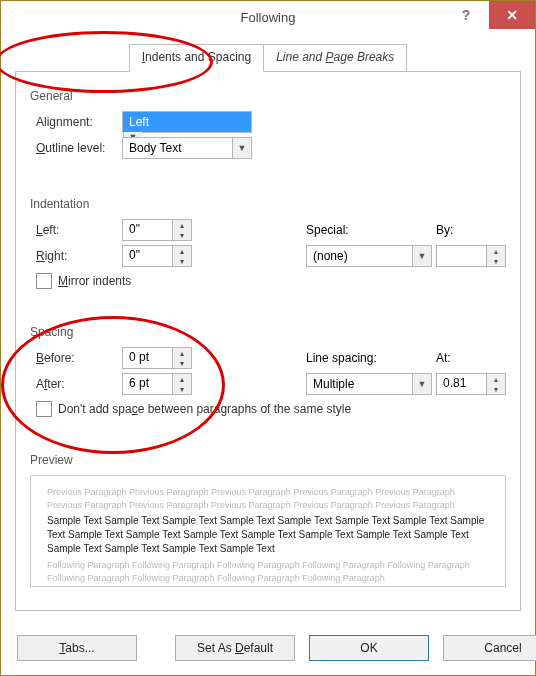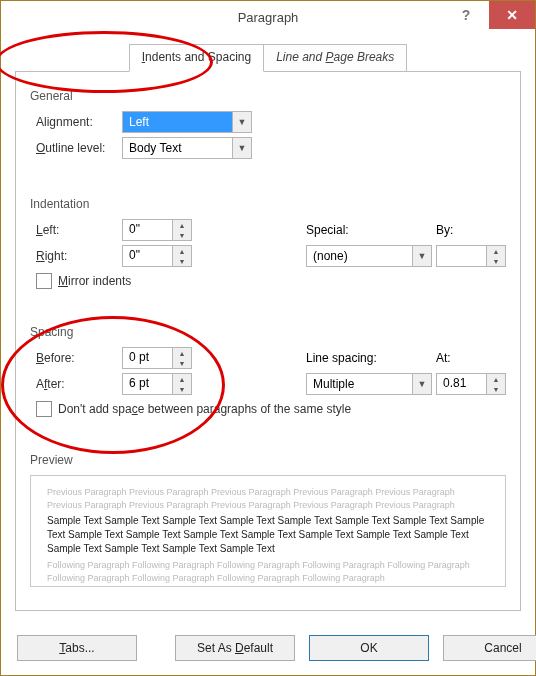--- a/index.html
+++ b/index.html
@@ -216,21 +216,21 @@
     pointer-events: none;
     z-index: 50;
   }
 </style>
 </head>
 <body>
 
 <div class="window">
 
   <div class="titlebar">
-    <div class="title">Paragraph</div>
+    <div class="title">Following</div>
     <div class="buttons">
       <div class="tb-btn">
           <span>?</span>
         </div>
       <div class="tb-btn close">
           <span>✕</span>
         </div>
     </div>
   </div>
 
@@ -243,21 +243,21 @@
       <div class="tab active"><span class="und">I</span><span>ndents and Spacing</span></div>
       <div class="tab inactive">Line and <span class="und">P</span>age Breaks</div>
       <div class="tabline"></div>
     </div>
 
     <div class="tabpanel" style="height:540px; box-sizing:border-box;">
 
       <div class="group-title">General</div>
       <div class="row">
         <div class="label">Ali<span class="und">g</span>nment:</div>
-        <div class="combo sel" style="width:130px;">
+        <div class="combo sel" style="width:130px;flex-direction:column;">
           <div class="val">Left</div>
           <div class="btn">▼</div>
         </div>
       </div>
       <div class="row">
         <div class="label"><span class="und">O</span>utline level:</div>
         <div class="combo" style="width:130px;">
           <div class="val">Body Text</div>
           <div class="btn">▼</div>
         </div>

